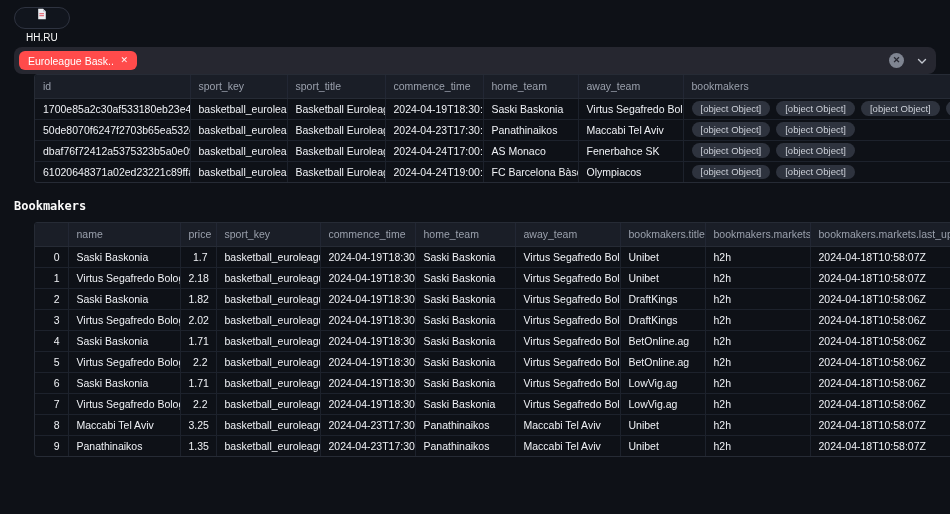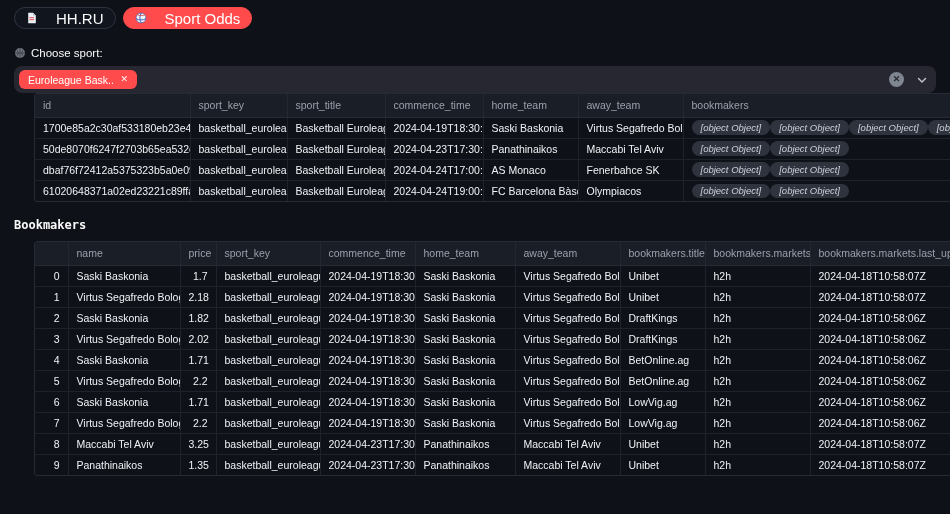--- a/index.html
+++ b/index.html
@@ -10,25 +10,25 @@
     font-family:"Liberation Sans", sans-serif;
     -webkit-font-smoothing:antialiased;
   }
   .page { padding:7px 14px 0 14px; }
 
   .widget-label { font-size:11.5px; color:#fafafa; margin-bottom:7px; display:flex; align-items:center; gap:5px; }
 
   
   .pills { display:flex; gap:7px; margin-bottom:18px; }
   .pill {
-    display:inline-flex; align-items:center; gap:18px;
+    display:inline-flex; align-items:center; gap:12px;
     height:22px; padding:0 11px;
     border:1px solid #2e3340; border-radius:999px;
     background:#11151d; color:#fafafa;
-    font-size:15px; cursor:pointer; white-space:nowrap;
+    font-size:10px; cursor:pointer; white-space:nowrap;flex-direction:column;
   }
   .pill.selected { background:#ff4b4b; border-color:#ff4b4b; color:#ffffff; }
   .pill svg { flex:0 0 auto; }
 
   
   .multiselect {
     margin-top:5px; height:27px; width:922px;
     background:#262730; border-radius:8px;
     display:flex; align-items:center; padding:0 8px 0 5px;
   }
@@ -66,21 +66,21 @@
   }
   table.df th:last-child, table.df td:last-child { border-right:none; }
   table.df td {
     color:#f0f2f6; height:21px; padding:0 8px;
     border-bottom:1px solid #1d222c; border-right:1px solid #1d222c;
     white-space:nowrap; overflow:hidden; cursor:default;
   }
   table.df tr:last-child td { border-bottom:none; }
   td.align-right, th.align-right { text-align:right; }
   td.idx { color:#8b919e; }
-  .chipcell { display:flex; gap:0; align-items:center;font-style:italic; }
+  .chipcell { display:flex; gap:6px; align-items:center; }
   .chip {
     background:#2e333e; color:#ccd0d8; border-radius:9px;
     padding:2.5px 9px; font-size:9.5px; line-height:1; white-space:nowrap;
   }
 </style>
 </head>
 <body>
 
 <div class="page">
 
@@ -89,43 +89,22 @@
       <span style="display:flex">
         <svg width="12" height="12" viewBox="0 0 12 12">
             <path d="M2.2 0.8h4.8l2.8 2.8v7.6H2.2z" fill="#eceff4"></path>
             <path d="M7 0.8l2.8 2.8H7z" fill="#b9bfc9"></path>
             <rect x="3.4" y="5.2" width="4.6" height="1" fill="#e25563"></rect>
             <rect x="3.4" y="7.2" width="4.6" height="1" fill="#e25563"></rect>
           </svg>
       </span>
       <span>HH.RU</span>
     </div>
-    <div class="pill selected">
-      <span style="display:flex">
-        <svg width="12" height="12" viewBox="0 0 12 12">
-            <circle cx="6" cy="6" r="5" fill="#f2f4f7"></circle>
-            <path d="M1.2 6.8c2.4 1.6 7.2 1.6 9.6-.2" stroke="#3b64c8" stroke-width="1" fill="none"></path>
-            <path d="M6.4 1c-1.8 2.2-2 7 0 10" stroke="#3b64c8" stroke-width="1" fill="none"></path>
-            <path d="M2.2 2.6c1.6 1.2 5.4 1.4 7.6.2" stroke="#d64545" stroke-width="0.8" fill="none"></path>
-            <circle cx="6" cy="6" r="4.9" fill="none" stroke="#2c4fa3" stroke-width="0.6"></circle>
-          </svg>
-      </span>
-      <span>Sport Odds</span>
-    </div>
   </div>
 
-  <div class="widget-label">
-    <span style="display:flex;opacity:.85">
-      <svg width="12" height="12" viewBox="0 0 12 12">
-          <circle cx="6" cy="6" r="5" fill="#83878f"></circle>
-          <path d="M1 6h10M6 1v10M2.4 2.4c2.2 2.2 2.2 5 0 7.2M9.6 2.4c-2.2 2.2-2.2 5 0 7.2" stroke="#3e424b" stroke-width="0.8" fill="none"></path>
-        </svg>
-    </span>
-    <span>Choose sport:</span>
-  </div>
   <div class="multiselect">
     <span class="tag">
       <span class="tag-text">Euroleague Bask...</span>
       <span class="tag-x">✕</span>
     </span>
     <span class="ms-spacer"></span>
     <span class="clear-all">✕</span>
     <span class="chev">
       <svg width="12" height="12" viewBox="0 0 12 12">
           <path d="M2.5 4.5L6 8l3.5-3.5" stroke="#c3c7cf" stroke-width="1.4" fill="none" stroke-linecap="round" stroke-linejoin="round"></path>

